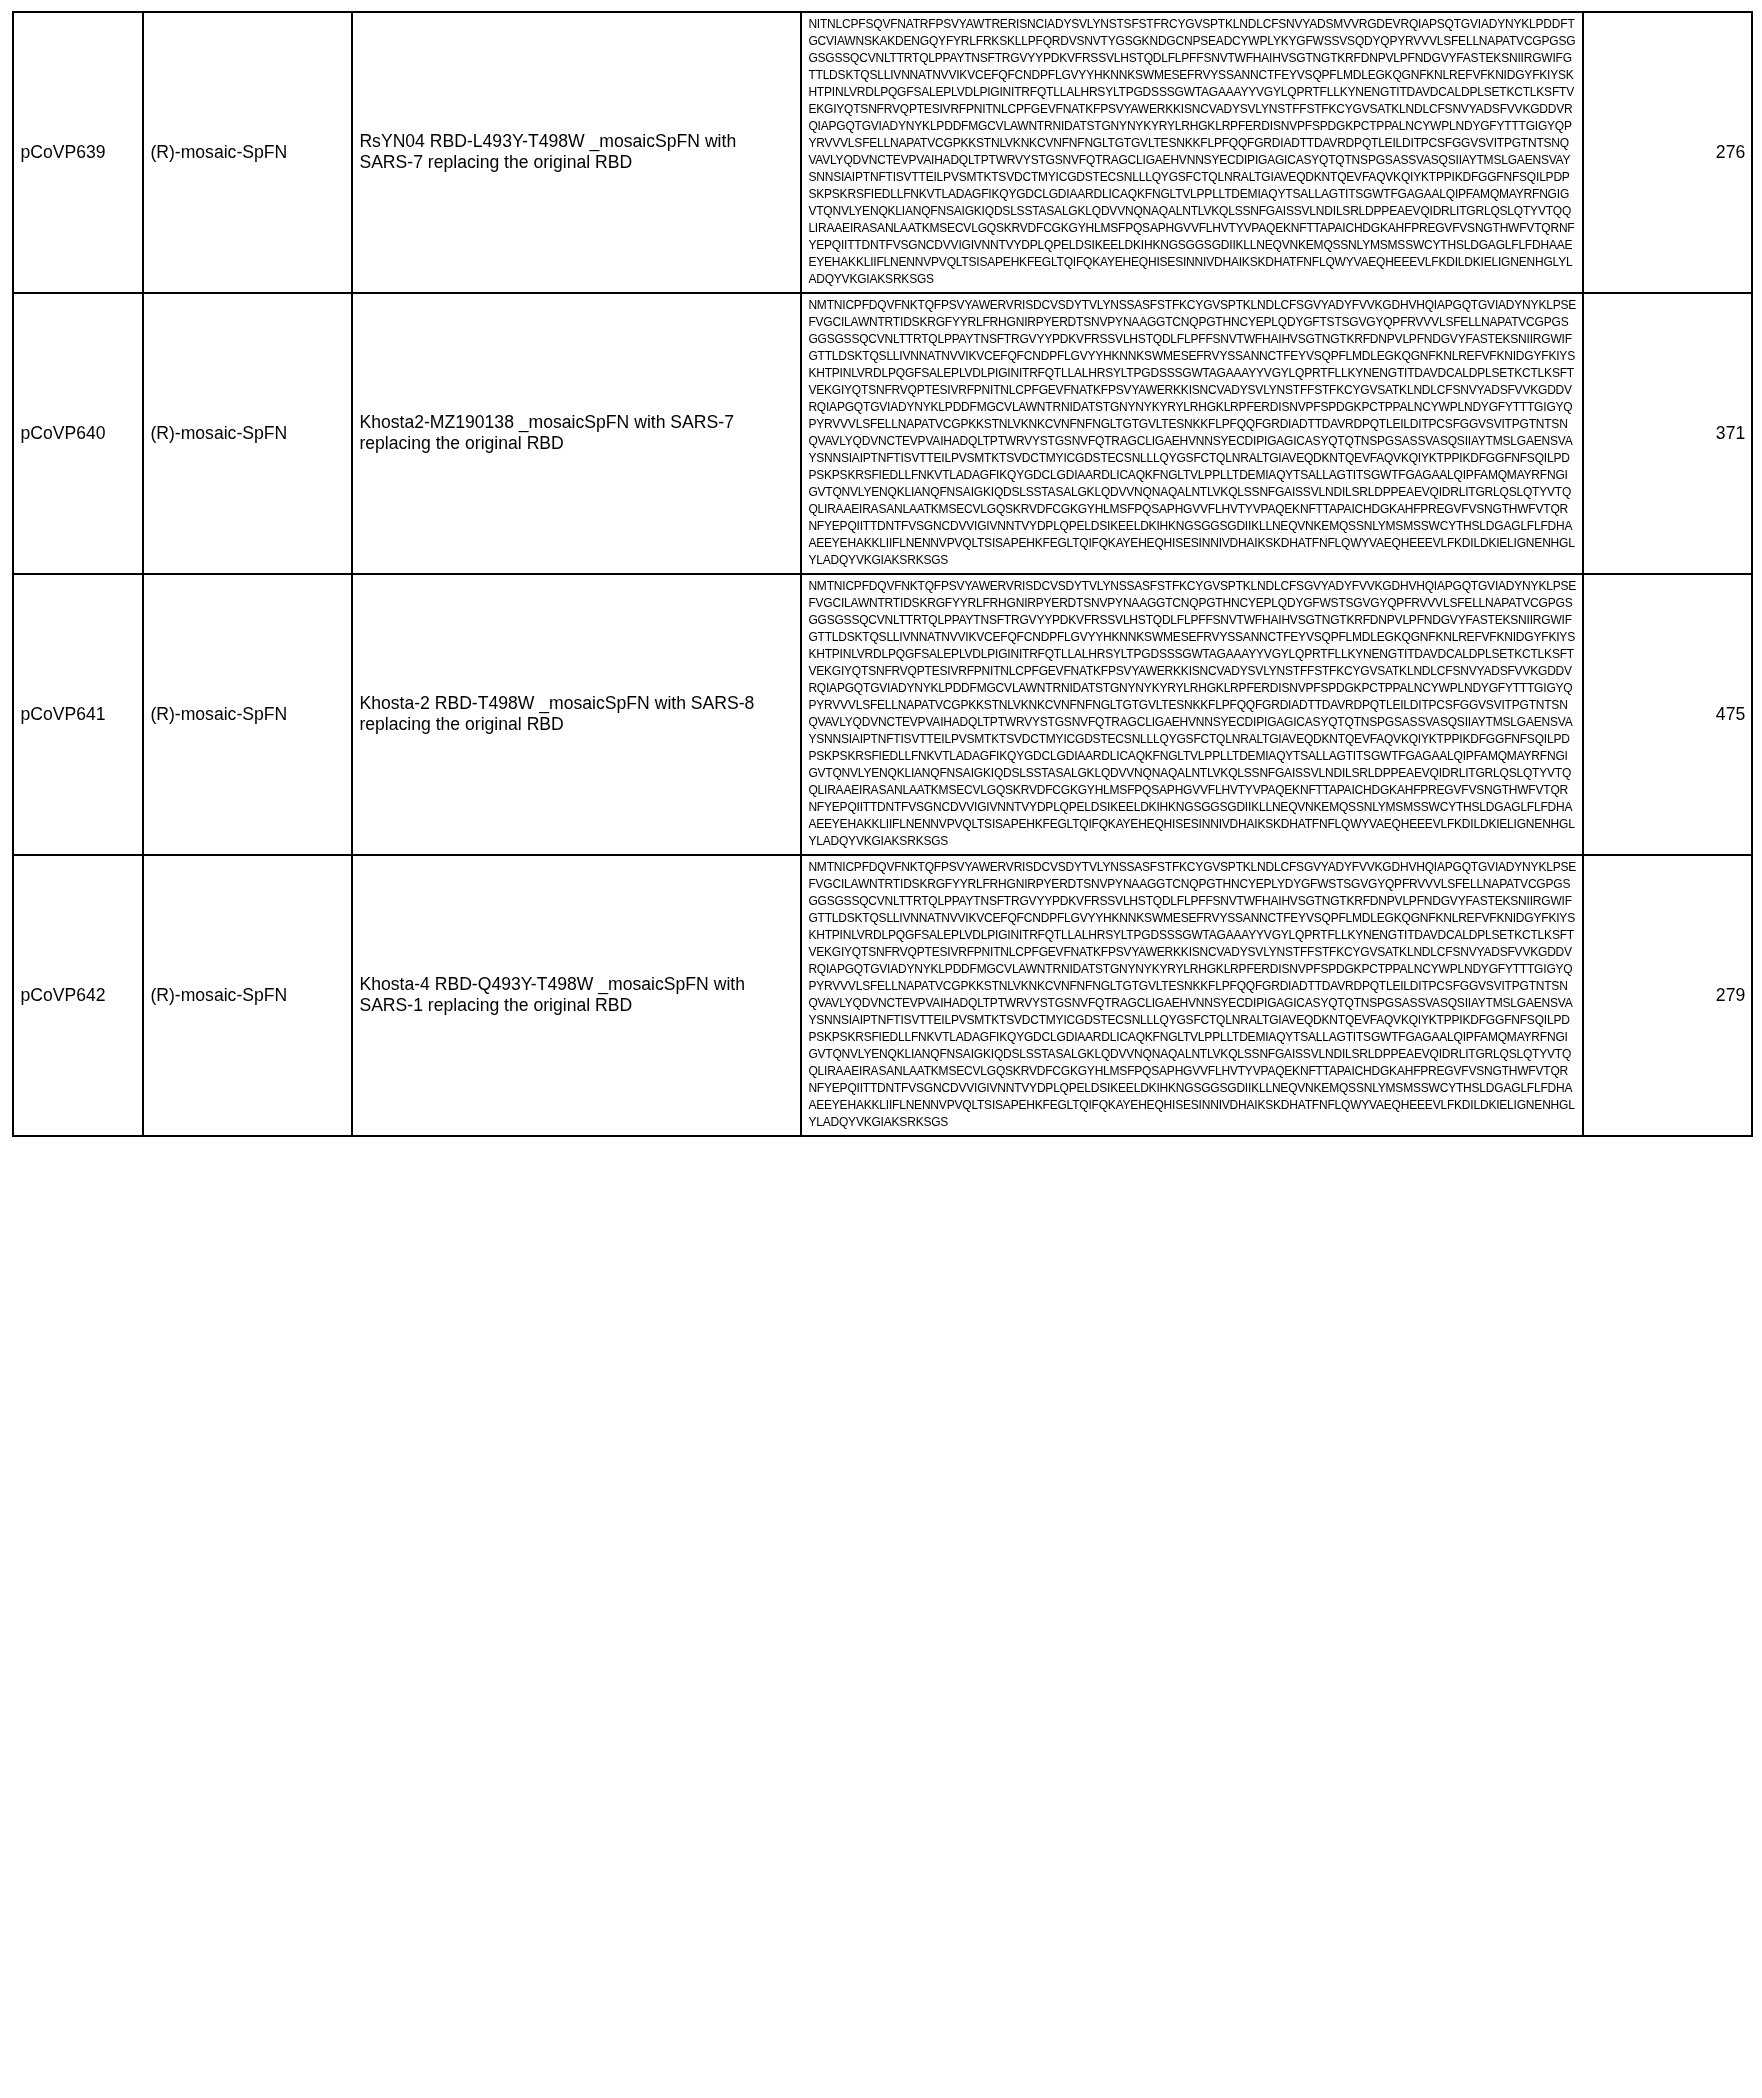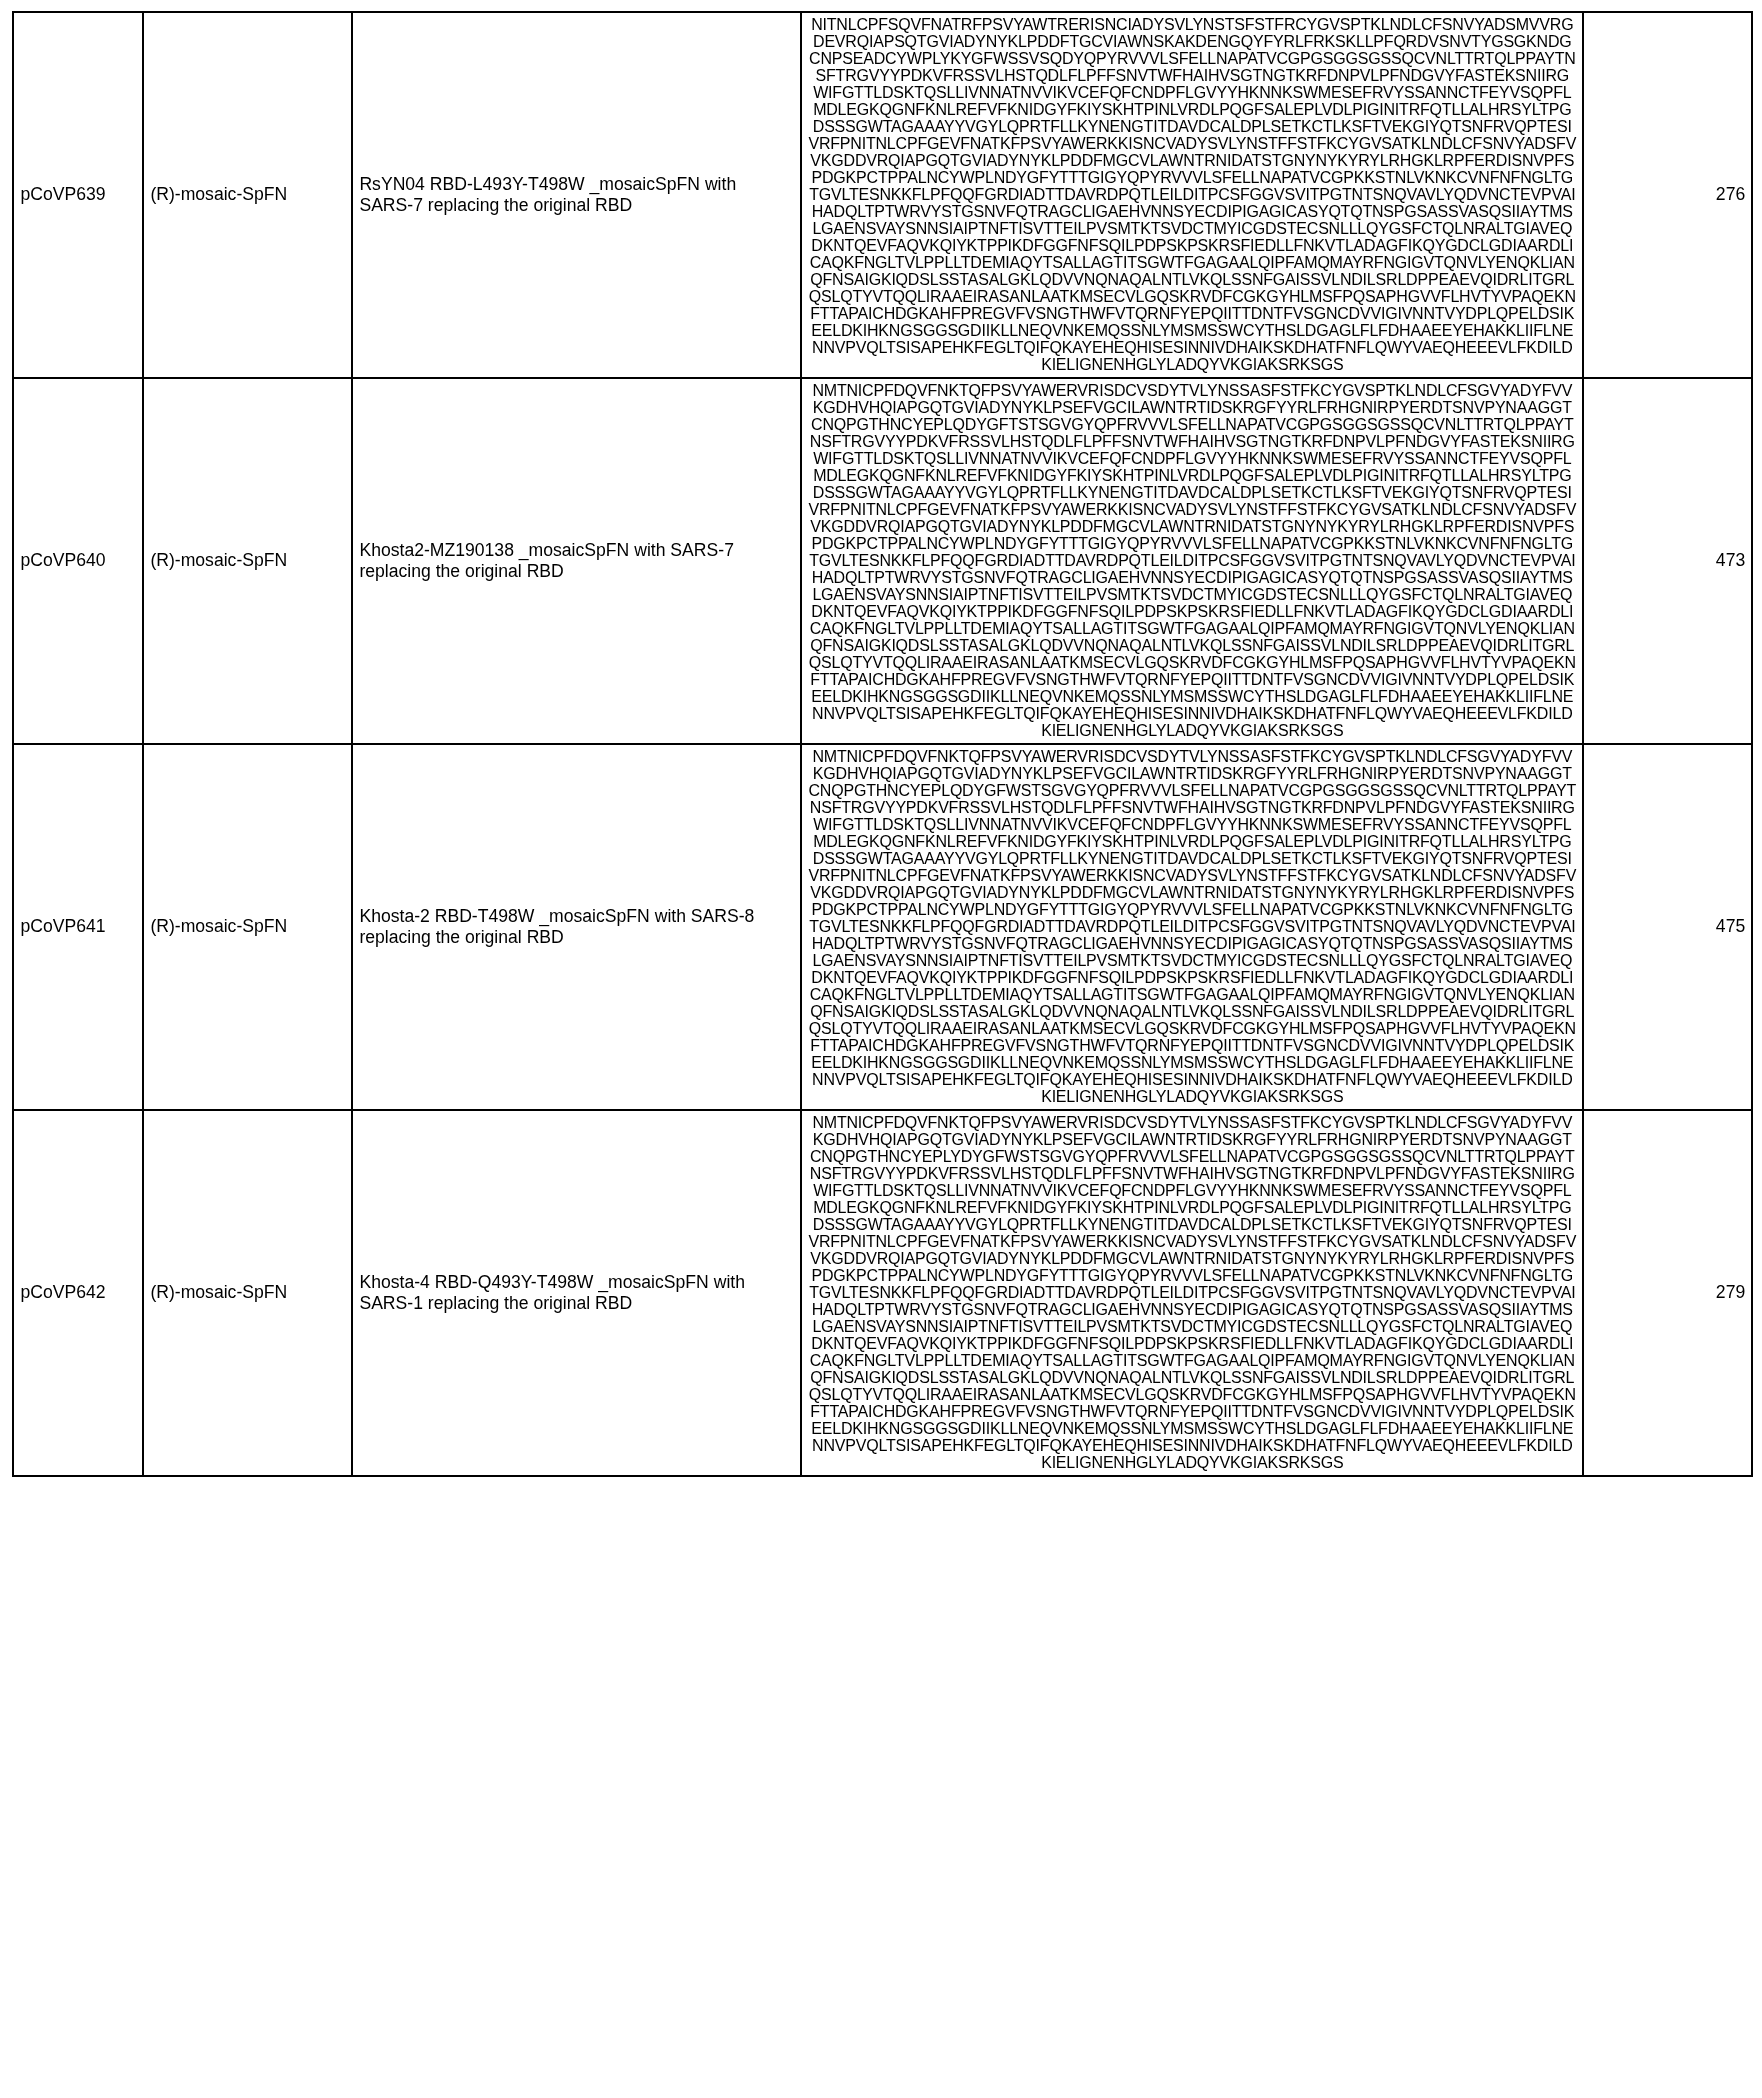--- a/index.html
+++ b/index.html
@@ -44,26 +44,26 @@
   td.cell-num {
     text-align: right;
     font-size: 17.6px;
   }
   td.cell-seq {
     vertical-align: top;
     padding: 5.3px 5.3px 5.3px 7px;
   }
   .seq-text {
     font-family: "Liberation Sans", sans-serif;
-    font-size: 16px;
+    font-size: 12px;
     line-height: 17px;
     letter-spacing: -0.2px;
     word-break: break-all;
     overflow-wrap: anywhere;
-    text-align: center;
+    text-align: left;
     white-space: normal;
     hyphens: none;
   }
 </style>
 </head>
 <body>
 
 <div class="page">
   <table class="seq-table">
     <colgroup>
@@ -83,21 +83,21 @@
           </td>
         <td class="cell-num">276</td>
       </tr>
       <tr>
         <td class="cell-id">pCoVP640</td>
         <td class="cell-type">(R)-mosaic-SpFN</td>
         <td class="cell-desc">Khosta2-MZ190138 _mosaicSpFN with SARS-7 replacing the original RBD</td>
         <td class="cell-seq">
             <div class="seq-text">NMTNICPFDQVFNKTQFPSVYAWERVRISDCVSDYTVLYNSSASFSTFKCYGVSPTKLNDLCFSGVYADYFVVKGDHVHQIAPGQTGVIADYNYKLPSEFVGCILAWNTRTIDSKRGFYYRLFRHGNIRPYERDTSNVPYNAAGGTCNQPGTHNCYEPLQDYGFTSTSGVGYQPFRVVVLSFELLNAPATVCGPGSGGSGSSQCVNLTTRTQLPPAYTNSFTRGVYYPDKVFRSSVLHSTQDLFLPFFSNVTWFHAIHVSGTNGTKRFDNPVLPFNDGVYFASTEKSNIIRGWIFGTTLDSKTQSLLIVNNATNVVIKVCEFQFCNDPFLGVYYHKNNKSWMESEFRVYSSANNCTFEYVSQPFLMDLEGKQGNFKNLREFVFKNIDGYFKIYSKHTPINLVRDLPQGFSALEPLVDLPIGINITRFQTLLALHRSYLTPGDSSSGWTAGAAAYYVGYLQPRTFLLKYNENGTITDAVDCALDPLSETKCTLKSFTVEKGIYQTSNFRVQPTESIVRFPNITNLCPFGEVFNATKFPSVYAWERKKISNCVADYSVLYNSTFFSTFKCYGVSATKLNDLCFSNVYADSFVVKGDDVRQIAPGQTGVIADYNYKLPDDFMGCVLAWNTRNIDATSTGNYNYKYRYLRHGKLRPFERDISNVPFSPDGKPCTPPALNCYWPLNDYGFYTTTGIGYQPYRVVVLSFELLNAPATVCGPKKSTNLVKNKCVNFNFNGLTGTGVLTESNKKFLPFQQFGRDIADTTDAVRDPQTLEILDITPCSFGGVSVITPGTNTSNQVAVLYQDVNCTEVPVAIHADQLTPTWRVYSTGSNVFQTRAGCLIGAEHVNNSYECDIPIGAGICASYQTQTNSPGSASSVASQSIIAYTMSLGAENSVAYSNNSIAIPTNFTISVTTEILPVSMTKTSVDCTMYICGDSTECSNLLLQYGSFCTQLNRALTGIAVEQDKNTQEVFAQVKQIYKTPPIKDFGGFNFSQILPDPSKPSKRSFIEDLLFNKVTLADAGFIKQYGDCLGDIAARDLICAQKFNGLTVLPPLLTDEMIAQYTSALLAGTITSGWTFGAGAALQIPFAMQMAYRFNGIGVTQNVLYENQKLIANQFNSAIGKIQDSLSSTASALGKLQDVVNQNAQALNTLVKQLSSNFGAISSVLNDILSRLDPPEAEVQIDRLITGRLQSLQTYVTQQLIRAAEIRASANLAATKMSECVLGQSKRVDFCGKGYHLMSFPQSAPHGVVFLHVTYVPAQEKNFTTAPAICHDGKAHFPREGVFVSNGTHWFVTQRNFYEPQIITTDNTFVSGNCDVVIGIVNNTVYDPLQPELDSIKEELDKIHKNGSGGSGDIIKLLNEQVNKEMQSSNLYMSMSSWCYTHSLDGAGLFLFDHAAEEYEHAKKLIIFLNENNVPVQLTSISAPEHKFEGLTQIFQKAYEHEQHISESINNIVDHAIKSKDHATFNFLQWYVAEQHEEEVLFKDILDKIELIGNENHGLYLADQYVKGIAKSRKSGS</div>
           </td>
-        <td class="cell-num">473</td>
+        <td class="cell-num">371</td>
       </tr>
       <tr>
         <td class="cell-id">pCoVP641</td>
         <td class="cell-type">(R)-mosaic-SpFN</td>
         <td class="cell-desc">Khosta-2 RBD-T498W _mosaicSpFN with SARS-8 replacing the original RBD</td>
         <td class="cell-seq">
             <div class="seq-text">NMTNICPFDQVFNKTQFPSVYAWERVRISDCVSDYTVLYNSSASFSTFKCYGVSPTKLNDLCFSGVYADYFVVKGDHVHQIAPGQTGVIADYNYKLPSEFVGCILAWNTRTIDSKRGFYYRLFRHGNIRPYERDTSNVPYNAAGGTCNQPGTHNCYEPLQDYGFWSTSGVGYQPFRVVVLSFELLNAPATVCGPGSGGSGSSQCVNLTTRTQLPPAYTNSFTRGVYYPDKVFRSSVLHSTQDLFLPFFSNVTWFHAIHVSGTNGTKRFDNPVLPFNDGVYFASTEKSNIIRGWIFGTTLDSKTQSLLIVNNATNVVIKVCEFQFCNDPFLGVYYHKNNKSWMESEFRVYSSANNCTFEYVSQPFLMDLEGKQGNFKNLREFVFKNIDGYFKIYSKHTPINLVRDLPQGFSALEPLVDLPIGINITRFQTLLALHRSYLTPGDSSSGWTAGAAAYYVGYLQPRTFLLKYNENGTITDAVDCALDPLSETKCTLKSFTVEKGIYQTSNFRVQPTESIVRFPNITNLCPFGEVFNATKFPSVYAWERKKISNCVADYSVLYNSTFFSTFKCYGVSATKLNDLCFSNVYADSFVVKGDDVRQIAPGQTGVIADYNYKLPDDFMGCVLAWNTRNIDATSTGNYNYKYRYLRHGKLRPFERDISNVPFSPDGKPCTPPALNCYWPLNDYGFYTTTGIGYQPYRVVVLSFELLNAPATVCGPKKSTNLVKNKCVNFNFNGLTGTGVLTESNKKFLPFQQFGRDIADTTDAVRDPQTLEILDITPCSFGGVSVITPGTNTSNQVAVLYQDVNCTEVPVAIHADQLTPTWRVYSTGSNVFQTRAGCLIGAEHVNNSYECDIPIGAGICASYQTQTNSPGSASSVASQSIIAYTMSLGAENSVAYSNNSIAIPTNFTISVTTEILPVSMTKTSVDCTMYICGDSTECSNLLLQYGSFCTQLNRALTGIAVEQDKNTQEVFAQVKQIYKTPPIKDFGGFNFSQILPDPSKPSKRSFIEDLLFNKVTLADAGFIKQYGDCLGDIAARDLICAQKFNGLTVLPPLLTDEMIAQYTSALLAGTITSGWTFGAGAALQIPFAMQMAYRFNGIGVTQNVLYENQKLIANQFNSAIGKIQDSLSSTASALGKLQDVVNQNAQALNTLVKQLSSNFGAISSVLNDILSRLDPPEAEVQIDRLITGRLQSLQTYVTQQLIRAAEIRASANLAATKMSECVLGQSKRVDFCGKGYHLMSFPQSAPHGVVFLHVTYVPAQEKNFTTAPAICHDGKAHFPREGVFVSNGTHWFVTQRNFYEPQIITTDNTFVSGNCDVVIGIVNNTVYDPLQPELDSIKEELDKIHKNGSGGSGDIIKLLNEQVNKEMQSSNLYMSMSSWCYTHSLDGAGLFLFDHAAEEYEHAKKLIIFLNENNVPVQLTSISAPEHKFEGLTQIFQKAYEHEQHISESINNIVDHAIKSKDHATFNFLQWYVAEQHEEEVLFKDILDKIELIGNENHGLYLADQYVKGIAKSRKSGS</div>
           </td>
         <td class="cell-num">475</td>
       </tr>

